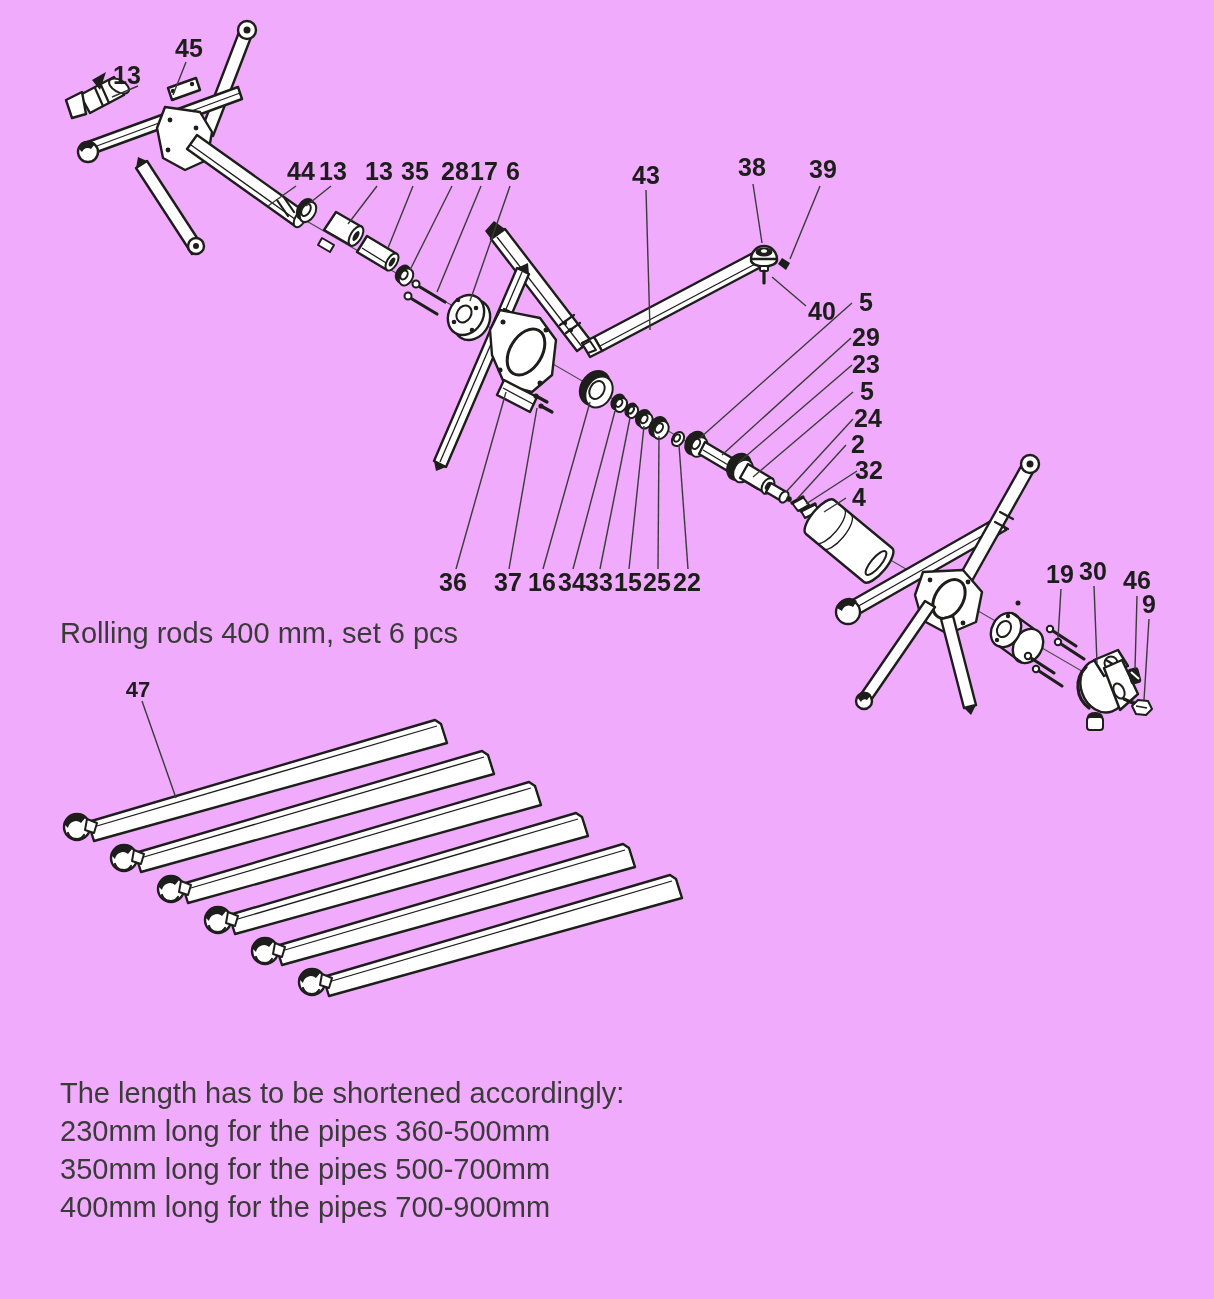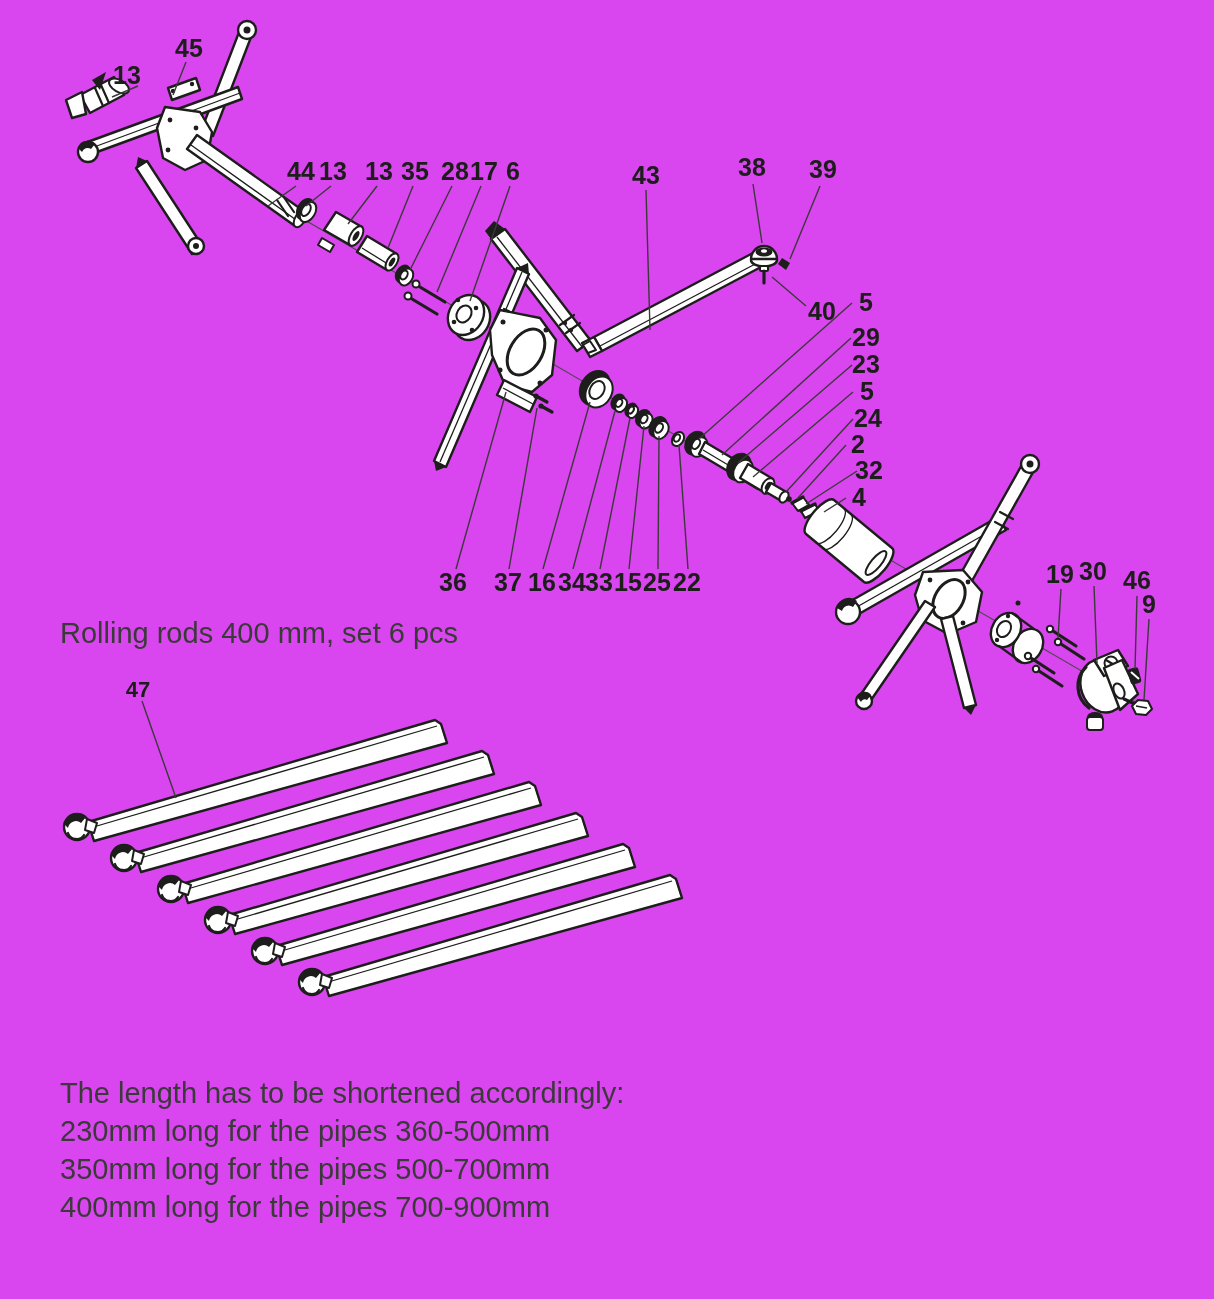--- a/index.html
+++ b/index.html
@@ -1,16 +1,16 @@
 <!DOCTYPE html>
 <html><head>
 <meta charset="utf-8">
 <style>
   html,body{margin:0;padding:0;background:#ffffff;}
-  .canvas{position:relative;width:1214px;height:1299px;background:#d946ef;overflow:hidden;
+  .canvas{position:relative;width:1214px;height:1299px;background:#f0abfc;overflow:hidden;
           font-family:"Liberation Sans",sans-serif;}
   svg{display:block;}
   .lbl{font-family:"Liberation Sans",sans-serif;font-weight:bold;font-size:25px;fill:#1d1d1b;text-anchor:middle;}
   .lbl-sm{font-family:"Liberation Sans",sans-serif;font-weight:bold;font-size:22px;fill:#1d1d1b;text-anchor:middle;}
   .cap{font-family:"Liberation Sans",sans-serif;font-size:29px;fill:#3a3a39;}
   .s  {fill:#ffffff;stroke:#1d1d1b;stroke-width:2.4;stroke-linejoin:round;stroke-linecap:round;}
   .s2 {fill:#ffffff;stroke:#1d1d1b;stroke-width:2;stroke-linejoin:round;stroke-linecap:round;}
   .ln {fill:none;stroke:#1d1d1b;stroke-width:2.2;stroke-linecap:round;}
   .ln3{fill:none;stroke:#1d1d1b;stroke-width:3.2;stroke-linecap:round;}
   .tn {fill:none;stroke:#1d1d1b;stroke-width:1.3;}

